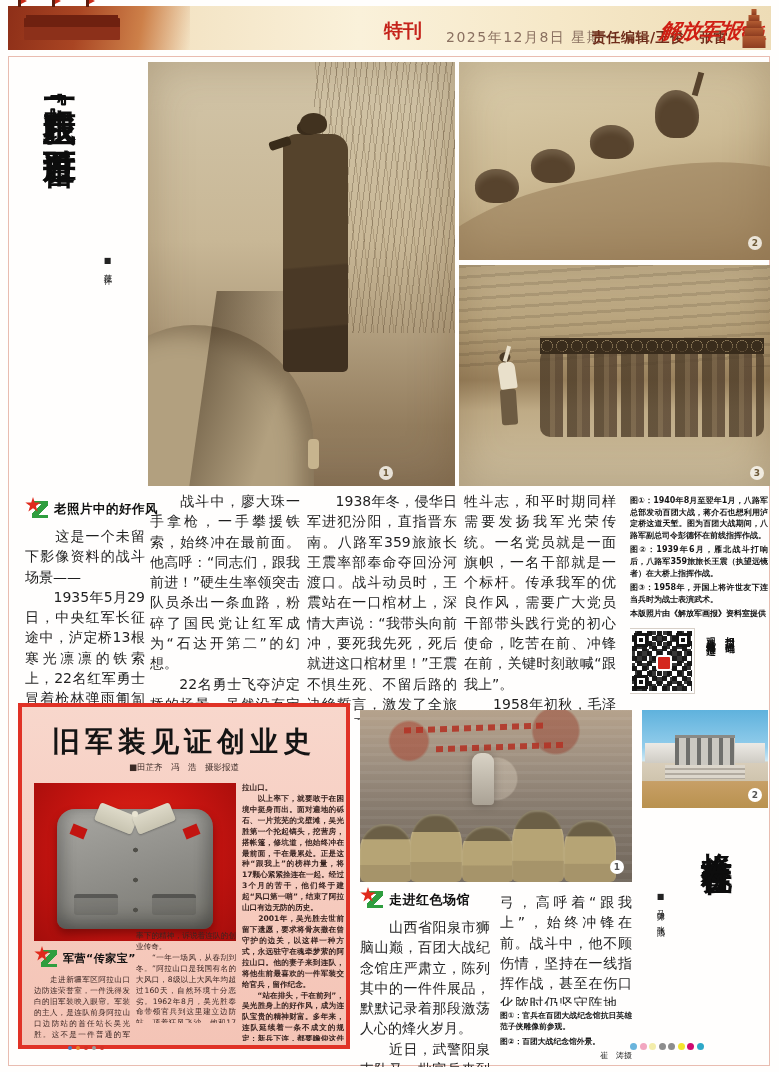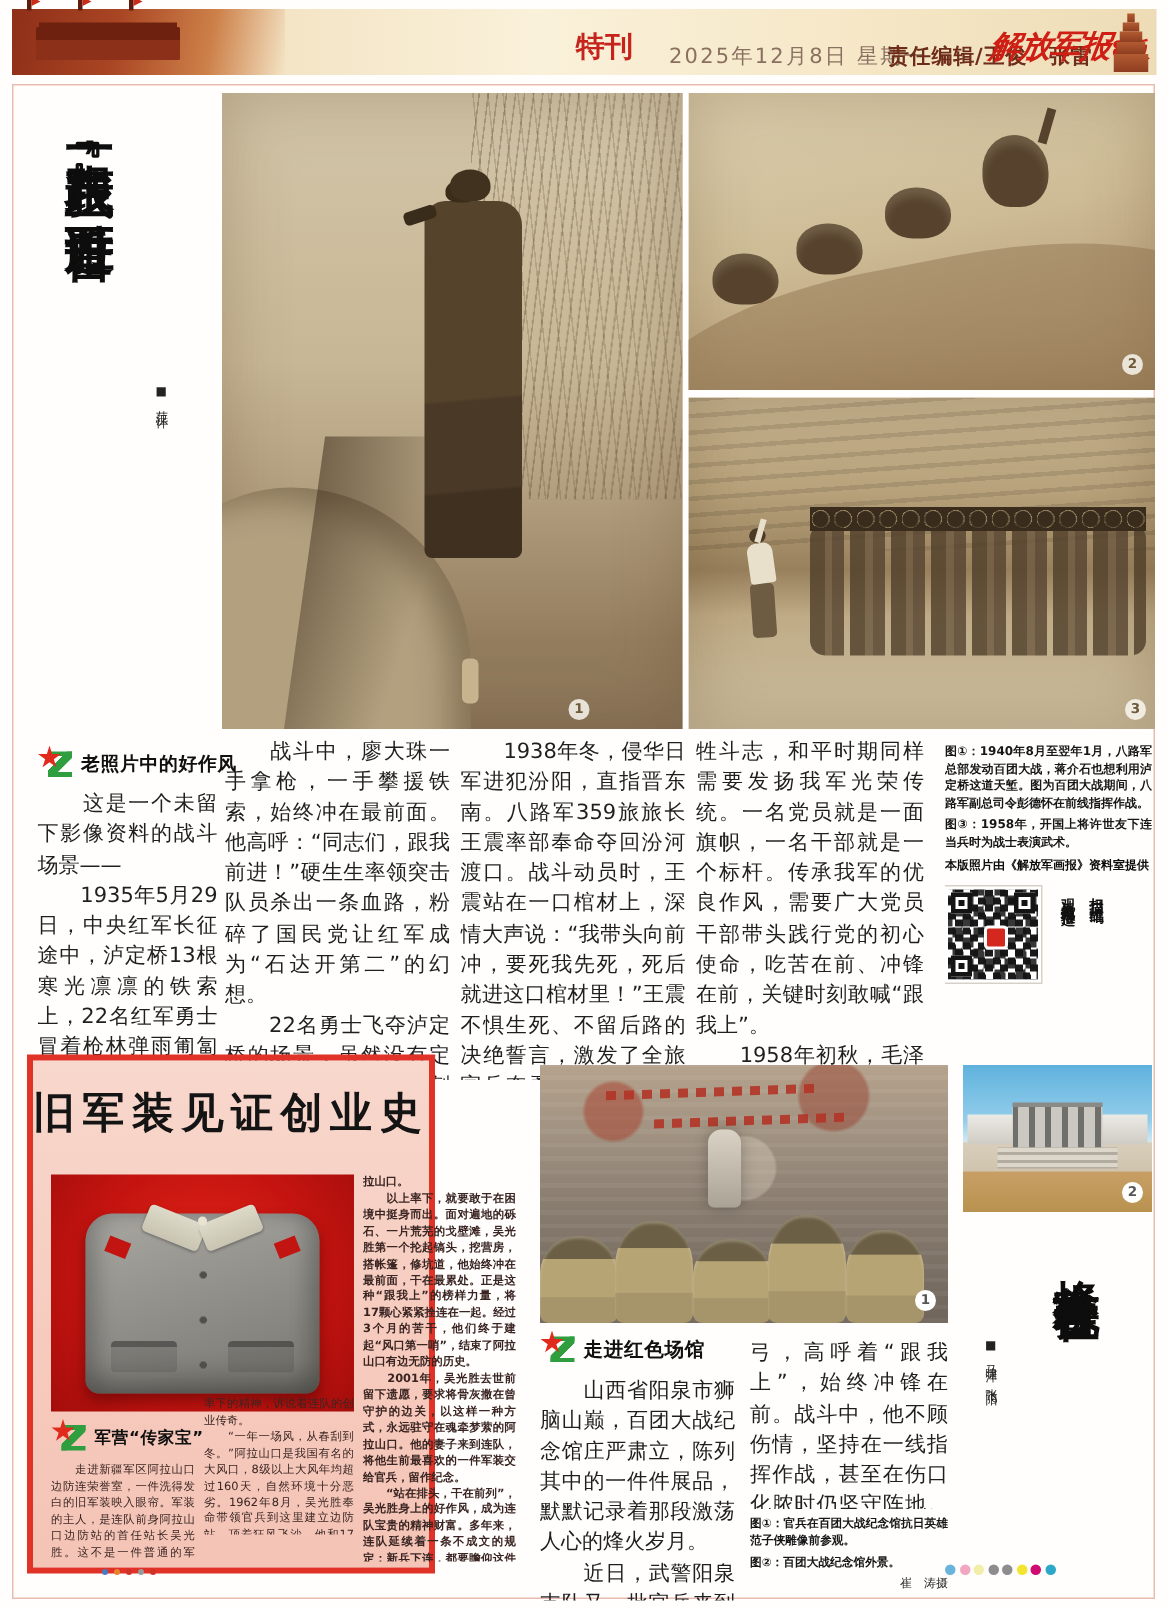--- a/index.html
+++ b/index.html
@@ -110,21 +110,21 @@
   .qr .ov { position:absolute; inset:0;
     background:repeating-conic-gradient(rgba(20,20,20,.85) 0% 25%,rgba(0,0,0,0) 0% 50%) 3px 4px/14px 14px; }
   .qc { position:absolute; width:14px; height:14px; background:#fff; border:3px solid #141414; }
   .qc:before { content:""; position:absolute; left:2px; top:2px; width:4px; height:4px; background:#141414; }
   .qc1{left:2px;top:2px;} .qc2{right:2px;top:2px;} .qc3{left:2px;bottom:2px;}
   .qlogo { position:absolute; left:24px; top:24px; width:16px; height:16px; background:#d4281e; border:2px solid #fff; border-radius:3px; }
   .qrtxt { writing-mode:vertical-rl; font-size:9.5px; font-weight:700; letter-spacing:2px; line-height:2.0;
     height:68px; white-space:pre-line; color:#111; }
 
   
-  .redbox { position:absolute; left:18px; top:703px; width:272px; height:346px; border:4px solid #e03226;
+  .redbox { position:absolute; left:18px; top:703px; width:332px; height:346px; border:4px solid #e03226;
     background:linear-gradient(180deg,#f8d7cc 0%,#f6cabd 60%,#f4c4b6 100%); }
   .rb-title { position:absolute; left:0; top:16px; width:100%; text-align:center;
     font-family:"DejaVu Serif", serif; font-weight:bold; font-size:28px; letter-spacing:5px; color:#141414; }
   .rb-byline { position:absolute; left:0; top:55px; width:100%; text-align:center; font-size:8.5px; color:#3a2a26; }
   .rb-photo { position:absolute; left:12px; top:76px; width:202px; height:158px; overflow:hidden;
     background:radial-gradient(circle at 50% 42%,#e42618 0%,#c51410 55%,#a30d0b 100%); }
   .jk { position:absolute; left:23px; top:26px; width:156px; height:120px;
     background:linear-gradient(163deg,#a8a7a2 0%,#8d8c87 55%,#787770 100%);
     border-radius:18px 18px 9px 9px; box-shadow:0 5px 9px rgba(60,0,0,.45), inset 0 -12px 16px rgba(0,0,0,.22), inset 10px 0 12px rgba(0,0,0,.12), inset -10px 0 12px rgba(0,0,0,.12); }
   .jk-collar { position:absolute; left:50%; top:-5px; transform:translateX(-50%); width:78px; height:30px; }
@@ -276,37 +276,39 @@
 　　“跟我上”“跟我冲”……这样的呐喊，让官兵热血沸腾、奋勇向前，其中蕴藏着我军从小到大、从弱到强、从胜利不断走向胜利的制胜密码。
 　　战争年代需要“跟我冲”的不怕牺</div>
   <div class="body col4">牲斗志，和平时期同样需要发扬我军光荣传统。一名党员就是一面旗帜，一名干部就是一个标杆。传承我军的优良作风，需要广大党员干部带头践行党的初心使命，吃苦在前、冲锋在前，关键时刻敢喊“跟我上”。
 　　1958年初秋，毛泽东同志倡导“所有军队干部每年下去当一个月兵”，与士兵同吃、同住、同劳动、同操课。不久后，总政治部下发相关文件，制定了干部下连当兵制度。
 　　响应党中央、中央军委的号召，时任济南军区司令员的开国上将杨得志带头下连当兵。他化名“杨绍起”，成为某部6连4班战士，与官兵一起摸爬滚打，在一次射击考核中还打出了优异成绩。同一时期，开国上将许世友也脱下将军装，下连当兵，与年轻战士一起同吃同住同训练。
 　　杨得志、许世友等开国将军下连当兵，很好地发挥了“关键少数”的示范引领作用，密切了官兵关系，有力推动了基层建设和练兵备战。他们下连当兵时留下的生动影像，至今令人回味无穷、感触良多。
 　　岁月不居，时节如流。从南昌城头一路走来，历经千锤百炼的人民军队，不断从胜利走向胜利。凝视一幅幅老照片，重温一个个“关键少数”身先士卒的故事，我们更加深刻体会到领导干部以上率下、以身作则的重要性。在迈向建设世界一流军队的征程上，各级党员领导干部唯有发扬优良传统，团结带领官兵以更加坚定的决心、更加昂扬的斗志、更加务实的作风朝着既定目标勇毅前行，才能不负历史使命，打赢实现建军一百年奋斗目标的攻坚战。</div>
 
   <div class="capcol">
     <div class="cap">图①：1940年8月至翌年1月，八路军总部发动百团大战，蒋介石也想利用泸定桥这道天堑。图为百团大战期间，八路军副总司令彭德怀在前线指挥作战。</div>
+    <div class="cap">图②：1939年6月，雁北战斗打响后，八路军359旅旅长王震（执望远镜者）在大桥上指挥作战。</div>
     <div class="cap">图③：1958年，开国上将许世友下连当兵时为战士表演武术。</div>
     <div class="credit">本版照片由《解放军画报》资料室提供</div>
     <div class="qr-row">
       <div class="qr">
         <i class="ov" style="position:absolute;inset:0"></i>
         <i class="qc qc1"></i>
         <i class="qc qc2"></i>
         <i class="qc qc3"></i>
         <i class="qlogo"></i>
       </div>
       <div class="qrtxt">扫描二维码
 观看视频报道</div>
     </div>
   </div>
 
   <div class="redbox">
     <div class="rb-title">旧军装见证创业史</div>
+    <div class="rb-byline">■田芷齐　冯　浩　摄影报道</div>
     <div class="rb-photo">
       <div class="jk">
         <div class="jk-collar"></div>
         <span class="jk-red jk-redL"></span>
         <span class="jk-red jk-redR"></span>
         <span class="jk-cbtn"></span>
         <div class="jk-btns"></div>
         <span class="jk-pk jk-pkL"></span>
         <span class="jk-pk jk-pkR"></span>
       </div>

